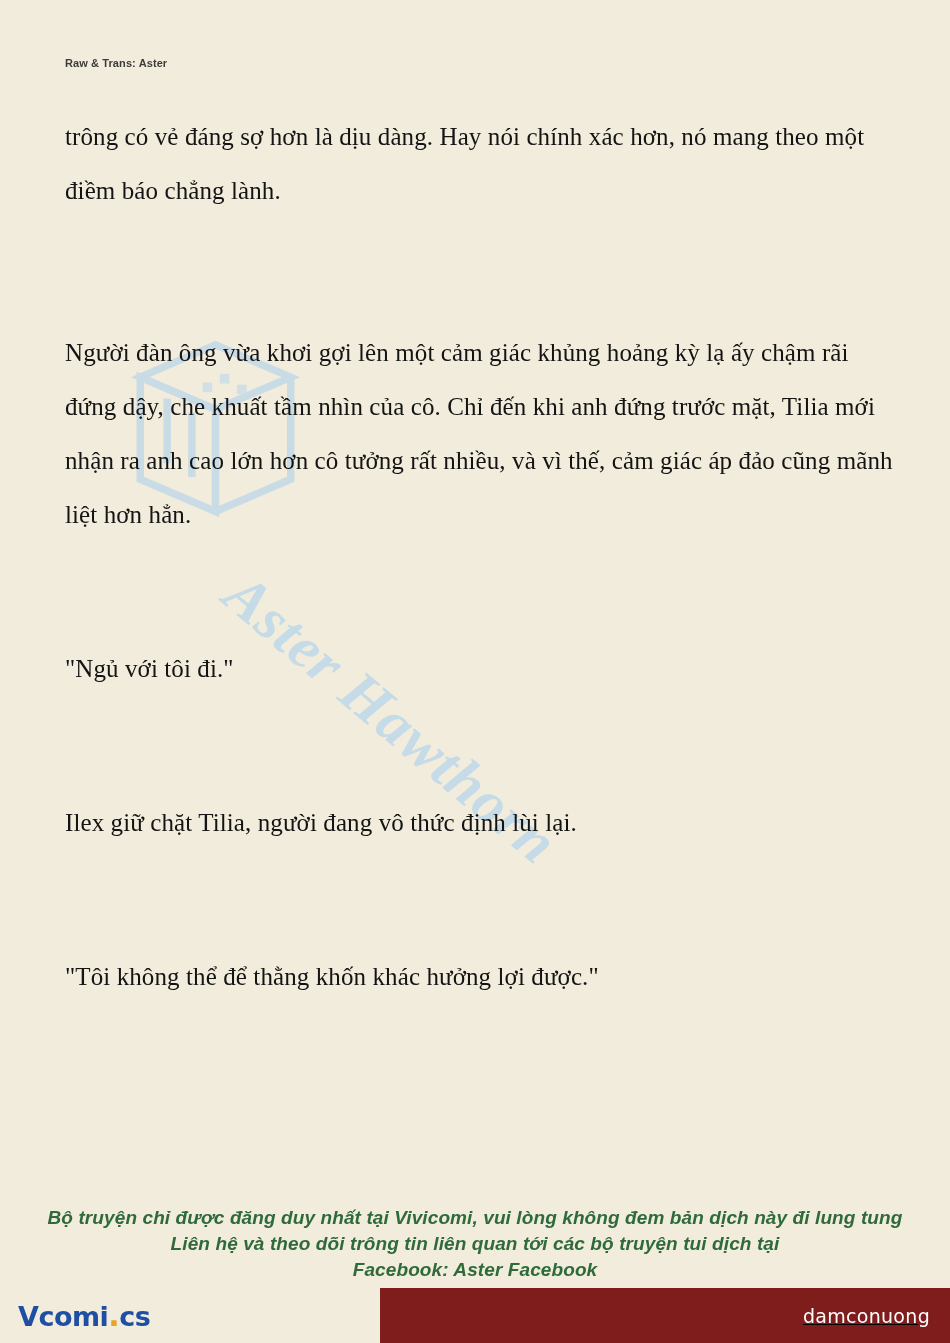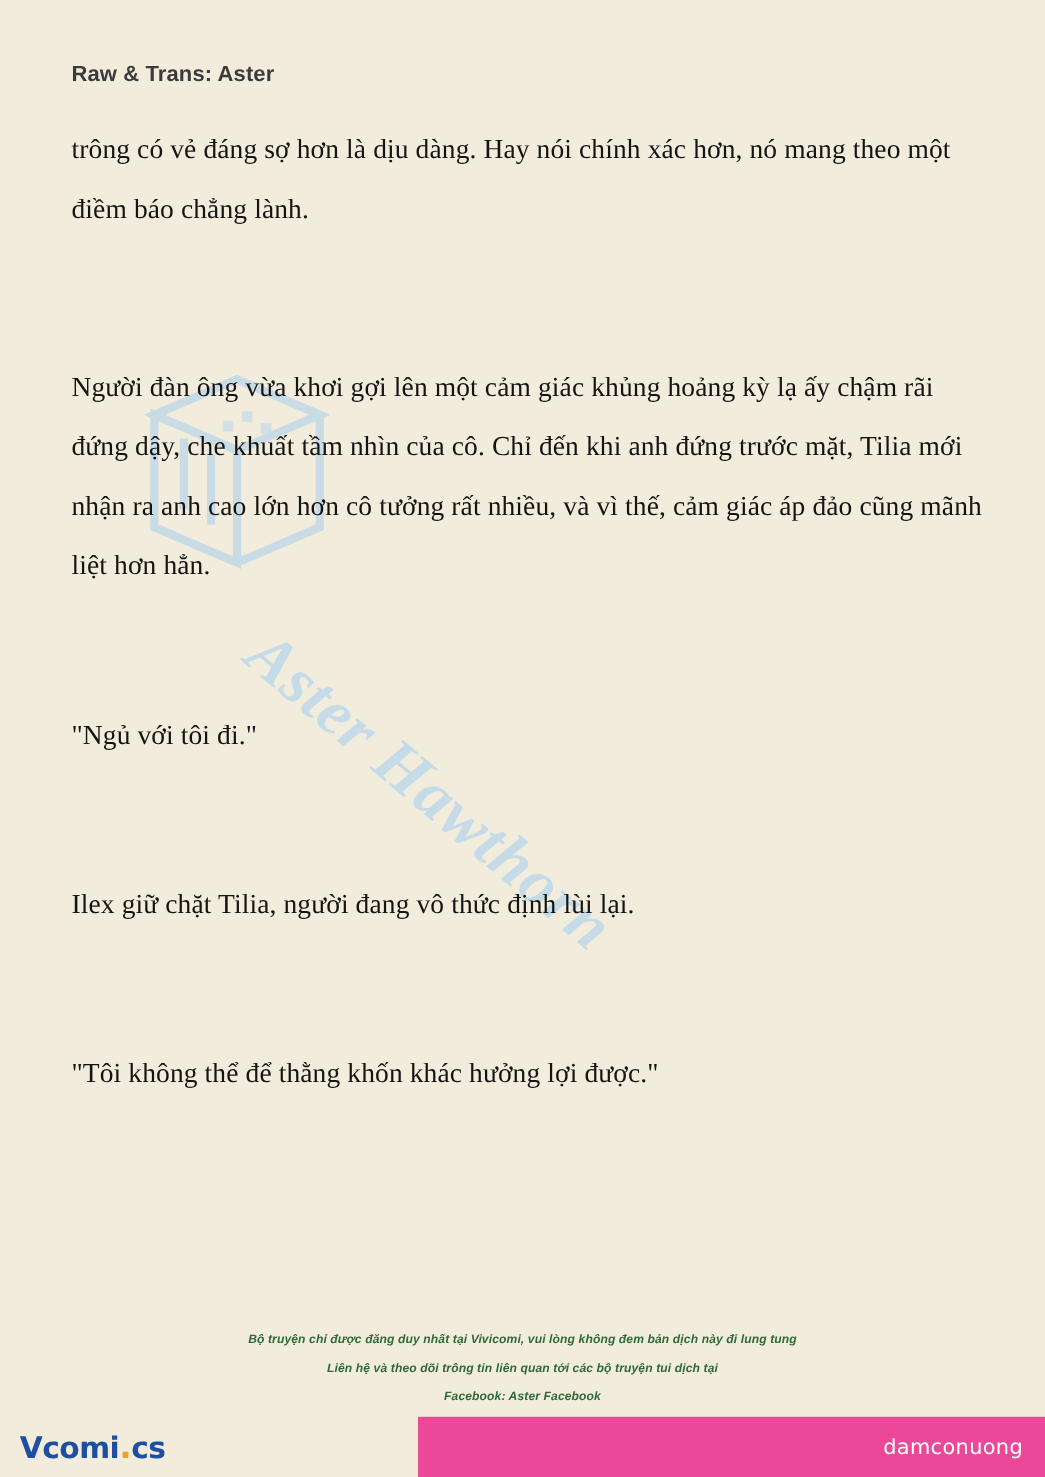--- a/index.html
+++ b/index.html
@@ -47,21 +47,21 @@
     width: 215px;
     height: 215px;
     opacity: .85;
   }
 
   
   .credit {
     position: absolute;
     left: 65px;
     top: 57px;
-    font-size: 20px;
+    font-size: 11px;
     font-weight: bold;
     color: #3b3b3b;
     z-index: 3;
     letter-spacing: .1px;
   }
 
   
   .content {
     position: absolute;
     left: 65px;
@@ -84,21 +84,21 @@
   
   .footnotes {
     position: absolute;
     left: 0;
     top: 1205px;
     width: 950px;
     text-align: center;
     z-index: 3;
   }
   .footnote {
-    font-size: 11px;
+    font-size: 19px;
     font-weight: bold;
     font-style: italic;
     color: #2f6a3a;
     line-height: 26px;
     letter-spacing: .1px;
   }
 
   
   .bottombar {
     position: absolute;
@@ -114,25 +114,26 @@
     width: 344px; height: 55px;
     background: #f2ecdc;
     display: flex;
     align-items: center;
     padding-left: 18px;
   }
   .bb-right {
     position: absolute;
     right: 0; top: 0;
     width: 570px; height: 55px;
-    background: #ec4899;
+    background: #7f1d1d;
     display: flex;
     align-items: center;
     justify-content: flex-end;
     padding-right: 20px;
+    text-decoration: underline;
   }
   .vcomics {
     font-family: "DejaVu Sans", sans-serif;
     font-weight: bold;
     font-size: 27px;
     color: #1f4fa3;
     letter-spacing: -.5px;
     position: relative;
     display: inline-block;
   }

